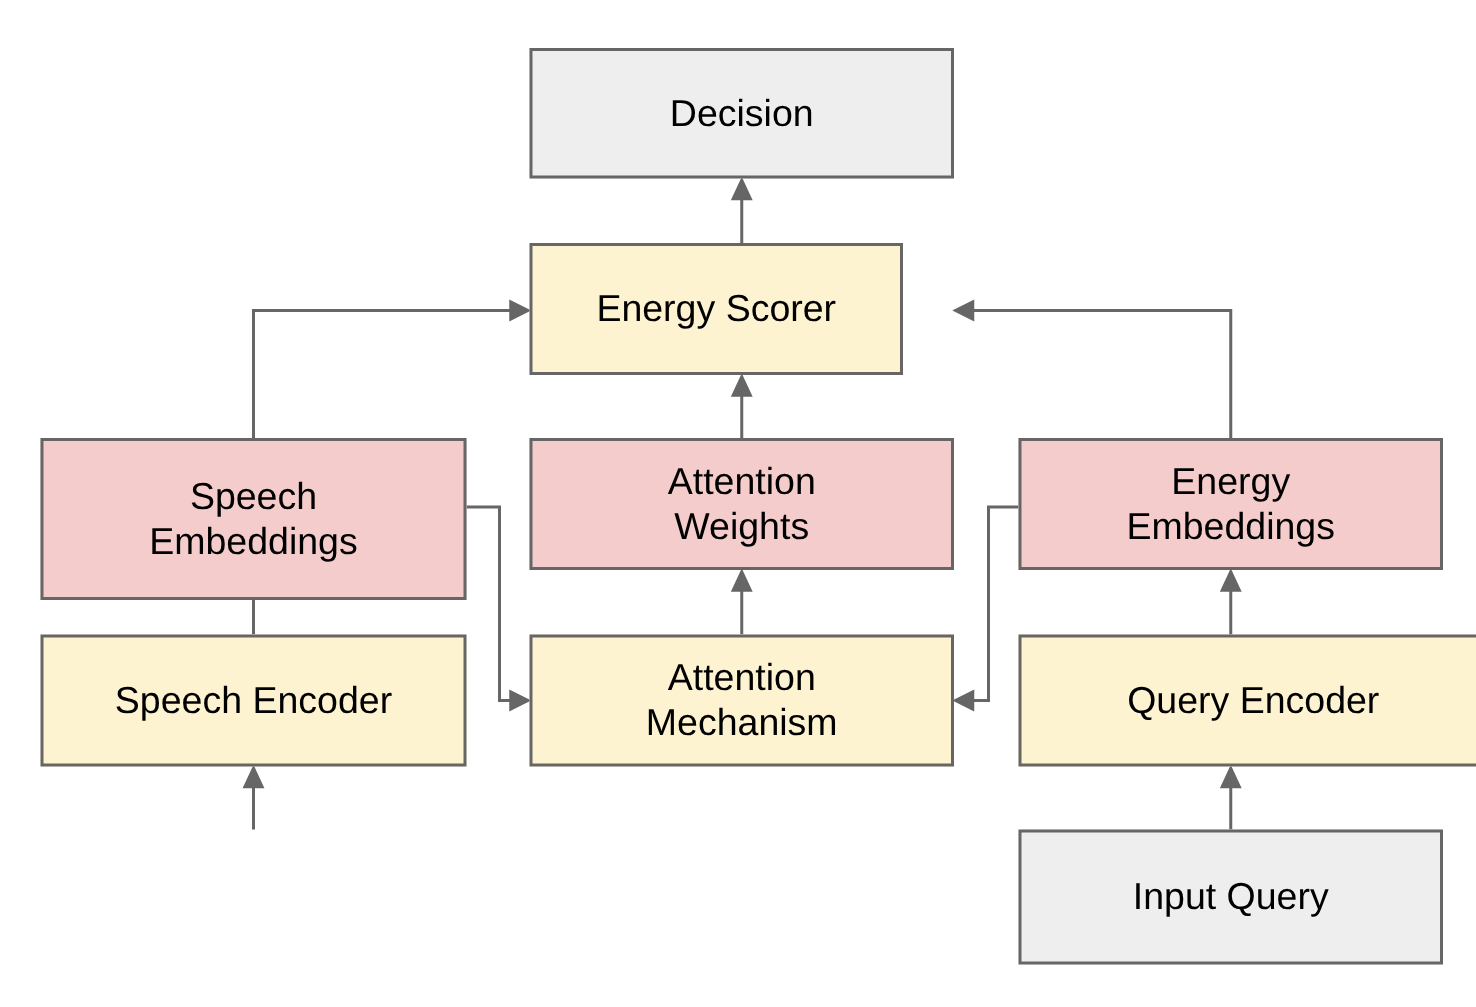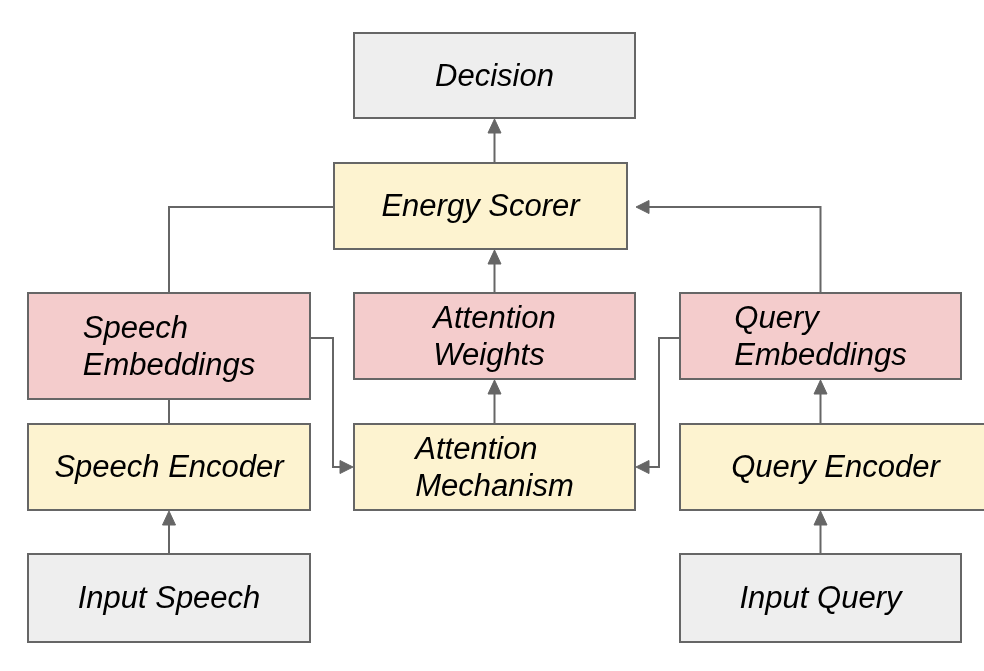--- a/index.html
+++ b/index.html
@@ -32,32 +32,32 @@
     stroke: var(--arrow, #666666);
     stroke-width: 1;
   }
   .node {
     position: absolute;
     box-sizing: border-box;
     border: 2px solid var(--border, #666666);
     display: flex;
     align-items: center;
     justify-content: center;
-    font-size: 31px;
+    text-align: center;
+    font-size: 25px;
     line-height: 1.2;
     color: var(--text, #000000);
     white-space: pre-line;
-    font-style: italic;
   }
   .node.gray   { background: var(--gray-fill,   #eeeeee); }
   .node.yellow { background: var(--yellow-fill, #fdf3d0); }
   .node.pink   { background: var(--pink-fill,   #f4cccc); }
 
   #node-decision            { left: 353px; top:  32px; width: 283px; height: 87px; }
-  #node-energy-scorer       { left: 333px; top: 162px; width: 295px; height: 88px; }
+  #node-energy-scorer       { left: 353px; top: 162px; width: 249px; height: 88px; }
   #node-speech-embeddings   { left:  27px; top: 292px; width: 284px; height: 108px; }
   #node-attention-weights   { left: 353px; top: 292px; width: 283px; height: 88px; }
   #node-query-embeddings    { left: 679px; top: 292px; width: 283px; height: 88px; }
   #node-speech-encoder      { left:  27px; top: 423px; width: 284px; height: 88px; }
   #node-attention-mechanism { left: 353px; top: 423px; width: 283px; height: 88px; }
   #node-query-encoder       { left: 679px; top: 423px; width: 313px; height: 88px; }
   #node-input-speech        { left:  27px; top: 553px; width: 284px; height: 90px; }
   #node-input-query         { left: 679px; top: 553px; width: 283px; height: 90px; }
 </style>
 </head>
@@ -126,27 +126,26 @@
   <div class="node gray" id="node-decision">Decision</div>
 
   <div class="node yellow" id="node-energy-scorer">Energy Scorer</div>
 
   <div class="node pink" id="node-speech-embeddings">Speech
 Embeddings</div>
 
   <div class="node pink" id="node-attention-weights">Attention
 Weights</div>
 
-  <div class="node pink" id="node-query-embeddings">Query
+  <div class="node pink" id="node-query-embeddings">Energy
 Embeddings</div>
 
   <div class="node yellow" id="node-speech-encoder">Speech Encoder</div>
 
   <div class="node yellow" id="node-attention-mechanism">Attention
 Mechanism</div>
 
   <div class="node yellow" id="node-query-encoder">Query Encoder</div>
 
-  <div class="node gray" id="node-input-speech">Input Speech</div>
 
   <div class="node gray" id="node-input-query">Input Query</div>
 
 </div>
 
 </body></html>

